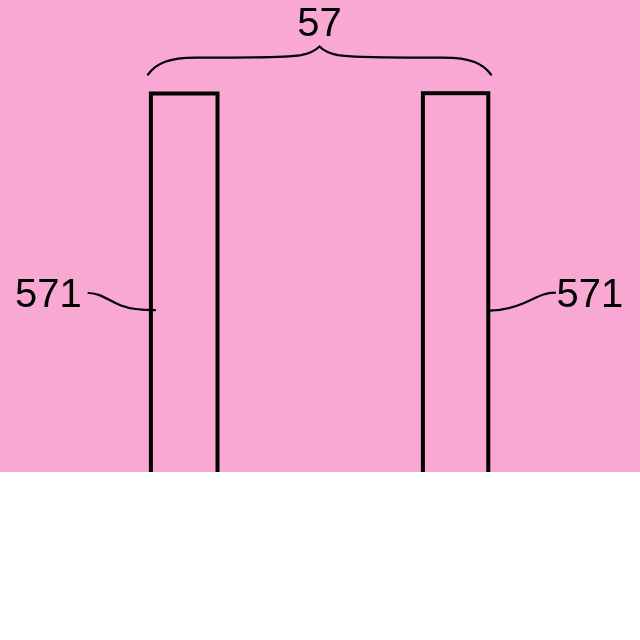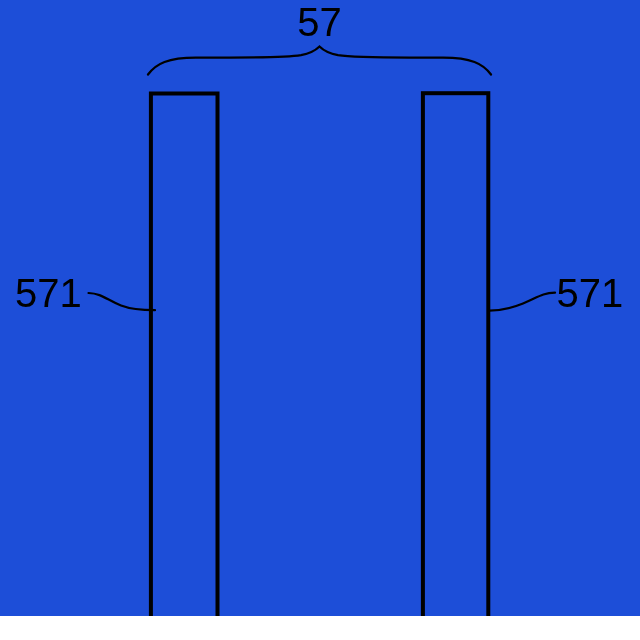--- a/index.html
+++ b/index.html
@@ -1,16 +1,16 @@
 <!DOCTYPE html>
 <html><head>
 <meta charset="utf-8">
 <style>
   html,body{margin:0;padding:0;background:#ffffff;}
-  .page{width:640px;height:616px;position:relative;background:#1d4ed8;overflow:hidden;}
+  .page{width:640px;height:472px;position:relative;background:#f9a8d4;overflow:hidden;}
   svg{position:absolute;left:0;top:0;}
   text{font-family:"Liberation Sans",sans-serif;fill:#000000;}
 </style>
 </head>
 <body>
 
 <div class="page">
 <svg width="640" height="640" viewBox="0 0 640 640">
 
   <text x="319.5" y="36" font-size="40" text-anchor="middle">57</text>

